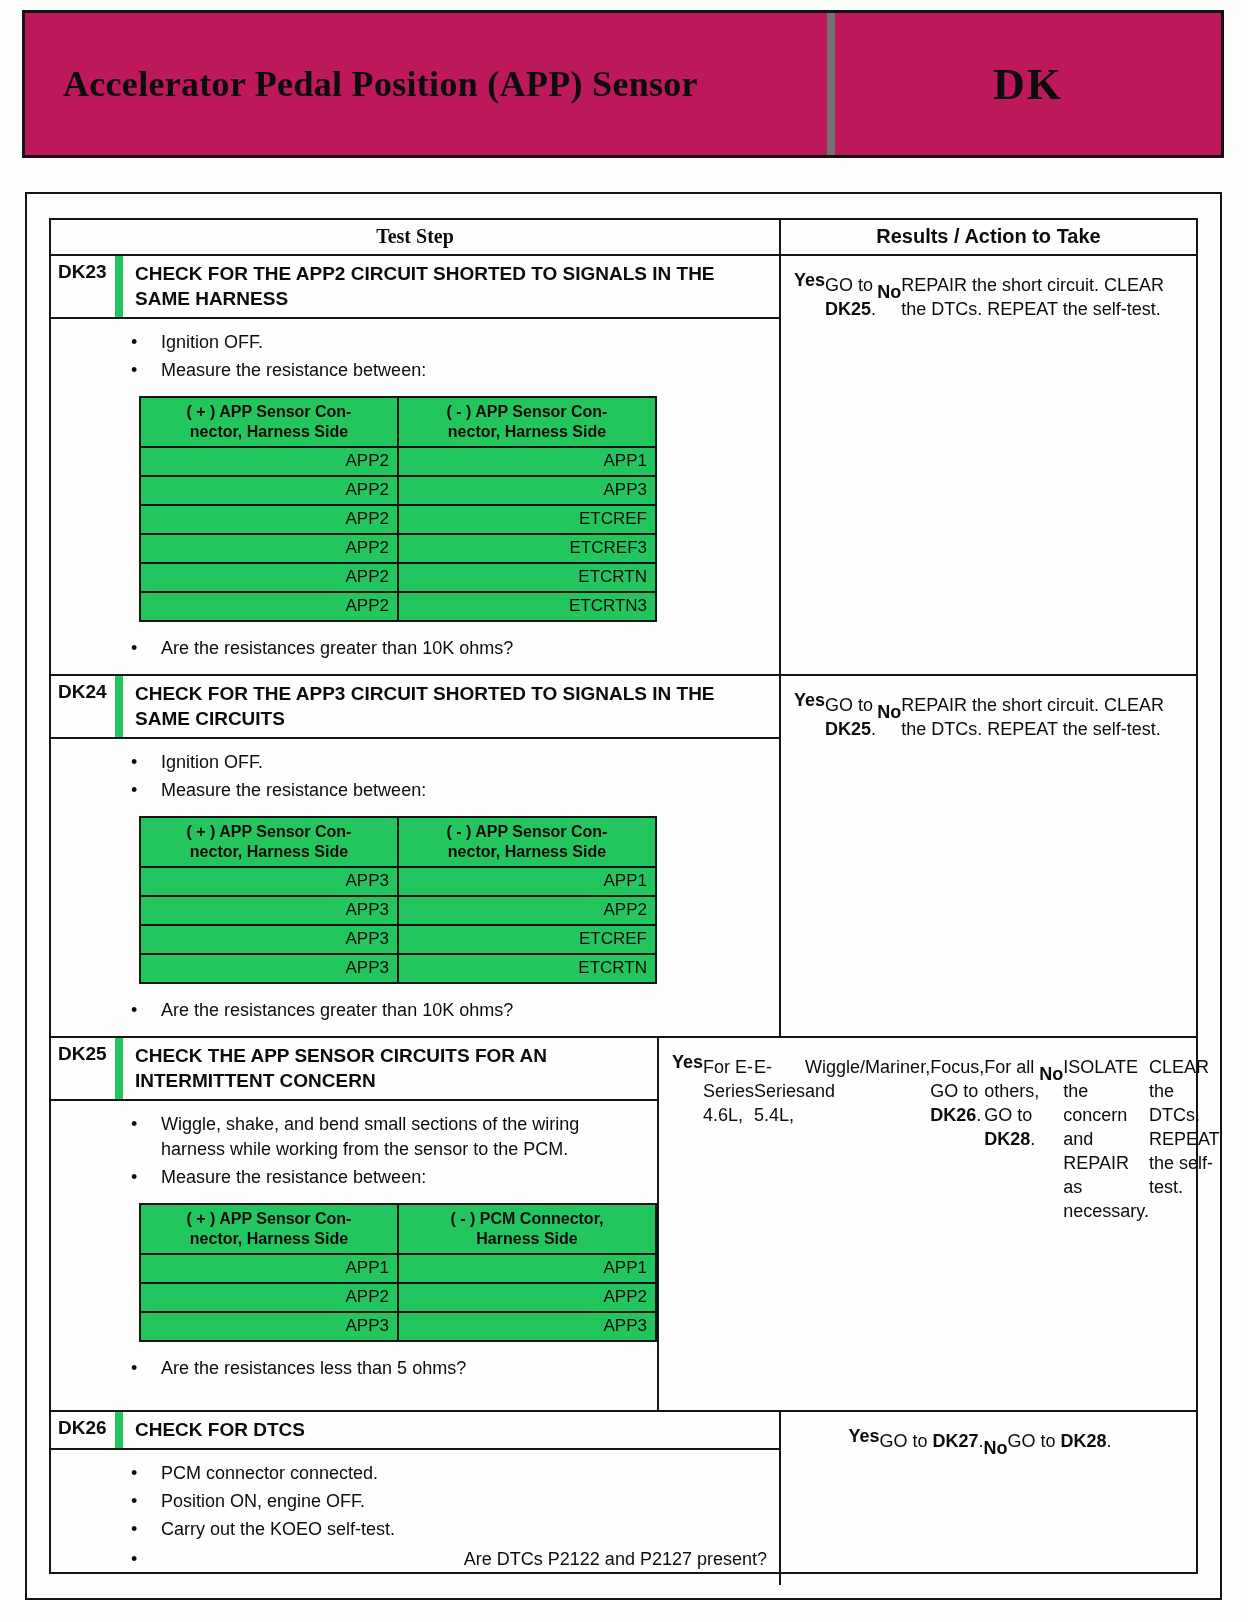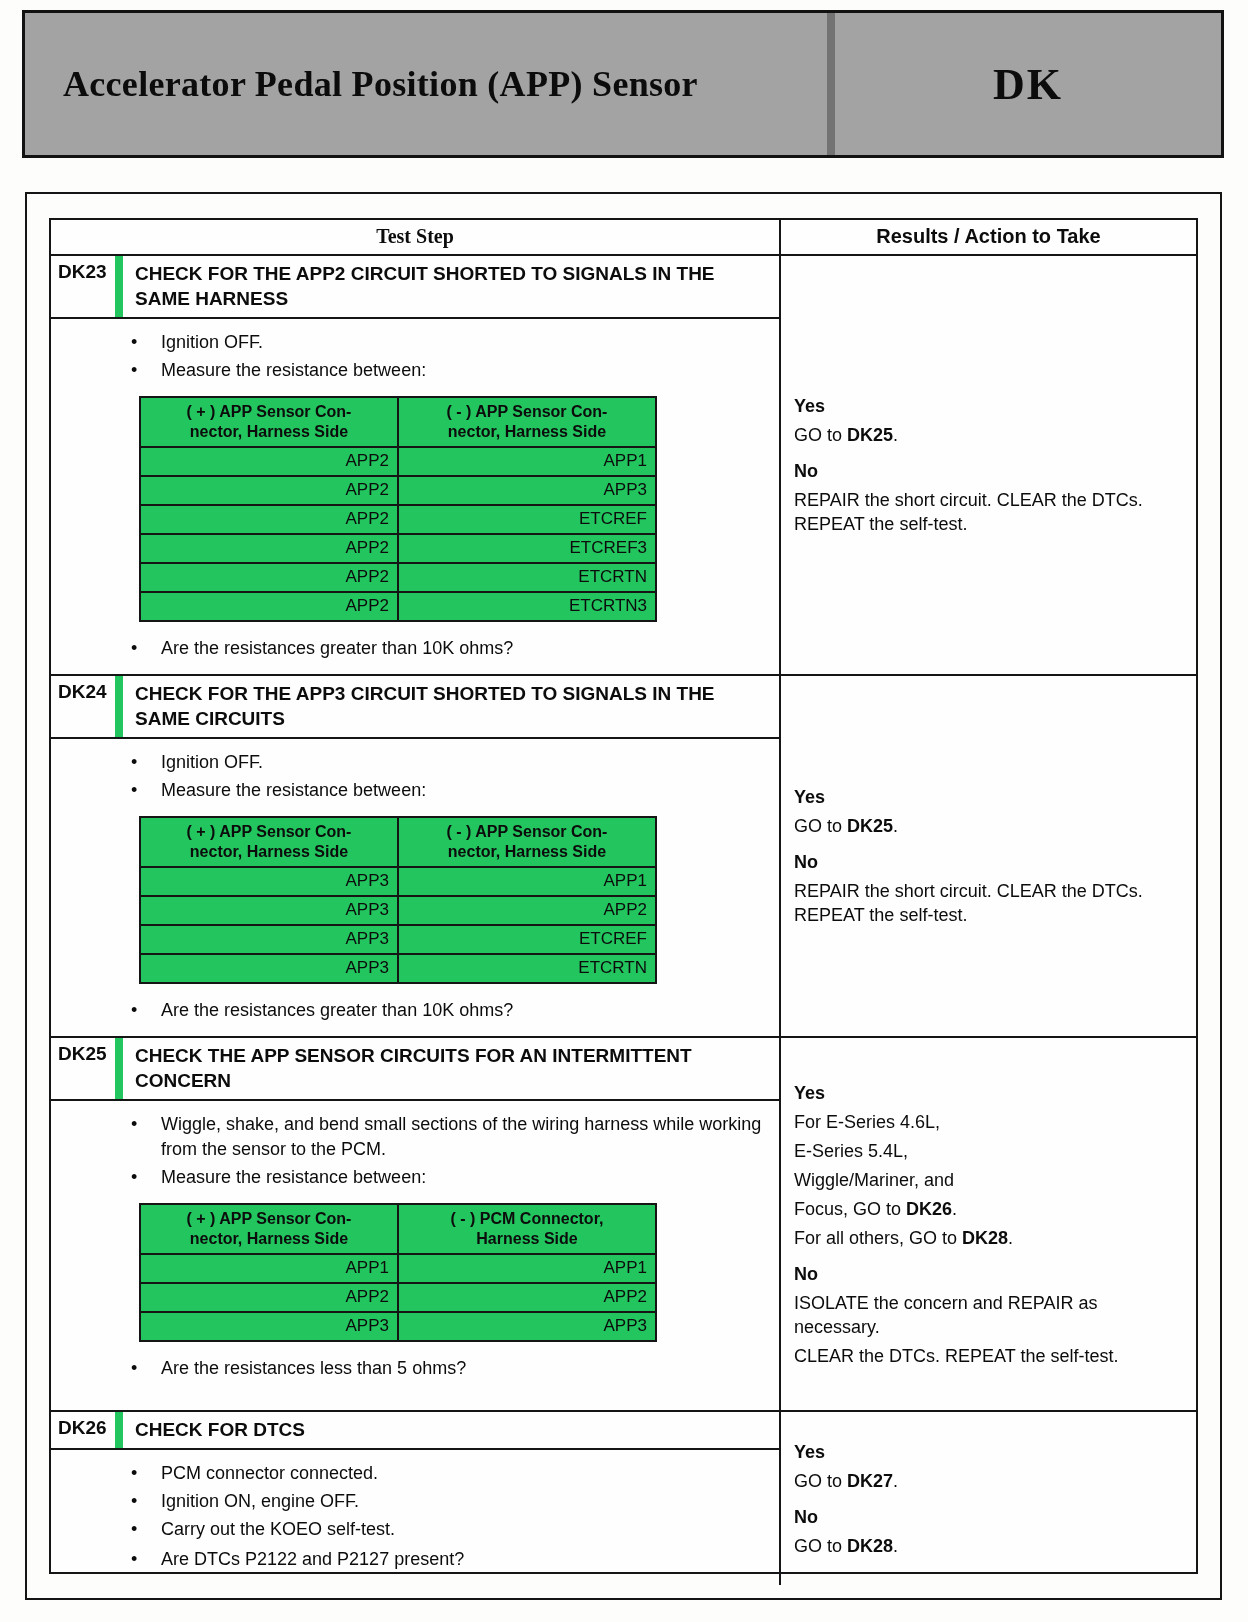--- a/index.html
+++ b/index.html
@@ -12,21 +12,21 @@
   .page {
     position: relative; width: 1248px; height: 1622px;
     background: #fdfdfc; overflow: hidden;
   }
 
   
   .header-box {
     position: absolute; left: 22px; top: 10px;
     width: 1202px; height: 148px;
     border: 3px solid #121212;
-    display: flex; background: #a3a3a3;
+    display: flex; background: #be185d;
   }
   .header-title-cell { flex: 1; display: flex; align-items: center; padding-left: 38px; }
   .header-title {
     font-family: "Liberation Serif", serif; font-weight: bold;
     font-size: 36px; letter-spacing: 0.3px; white-space: nowrap;
   }
   .header-code-cell {
     width: 394px; border-left: 8px solid #737373;
     display: flex; align-items: center; justify-content: center;
   }
@@ -73,35 +73,35 @@
   .step-body { flex: 1; padding-bottom: 10px; }
 
   ul.bullets { list-style: none; padding: 11px 12px 0 0; }
   ul.bullets li {
     position: relative; padding-left: 110px;
     font-size: 18px; line-height: 25px; margin-bottom: 3px;
   }
   ul.bullets li::before { content: "\2022"; position: absolute; left: 80px; }
   ul.question-list { padding-top: 12px; }
   ul.question-list li { font-weight: normal; }
-  .step.no-table ul.question-list { padding-top: 2px; }
+  .step.no-table ul.question-list { padding-top: 2px; text-align: right; }
 
   table.conn {
     border-collapse: collapse; table-layout: fixed;
     width: 518px; margin: 13px 0 2px 88px; background: #22c55e;
   }
   table.conn th, table.conn td { border: 2px solid #151515; }
   table.conn th {
     font-weight: bold; text-align: center; font-size: 16px;
     line-height: 20px; padding: 4px 6px;
   }
   table.conn td { font-size: 17px; text-align: right; padding: 3px 8px 4px; height: 28px; margin-left: 34px; }
 
   .step-right {
-    flex: 1; display: flex; flex-direction: column; justify-content: center;
+    flex: 1; display: flex; flex-direction: row; justify-content: center;
     padding: 12px 30px 12px 13px; font-size: 18px; line-height: 24px;
   }
   .res-answer { font-weight: bold; margin-top: 12px; }
   .res-answer:first-child { margin-top: 0; }
   .res-line { margin-top: 5px; }
   .res-line b { font-weight: bold; }
 </style>
 </head>
 <body>
 
@@ -284,21 +284,21 @@
 
   <div class="step step-3 no-table">
     <div class="step-left">
       <div class="step-title-row">
         <div class="step-id">DK26</div>
         <div class="step-title">CHECK FOR DTCS</div>
       </div>
       <div class="step-body">
         <ul class="bullets">
                   <li>PCM connector connected.</li>
-                  <li>Ignition ON, engine OFF.</li>
+                  <li>Position ON, engine OFF.</li>
                   <li>Carry out the KOEO self-test.</li>
                 </ul>
 
         <ul class="bullets question-list">
                   <li>Are DTCs P2122 and P2127 present?</li>
                 </ul>
       </div>
     </div>
     <div class="step-right">
               <div class="res-answer">Yes</div>

